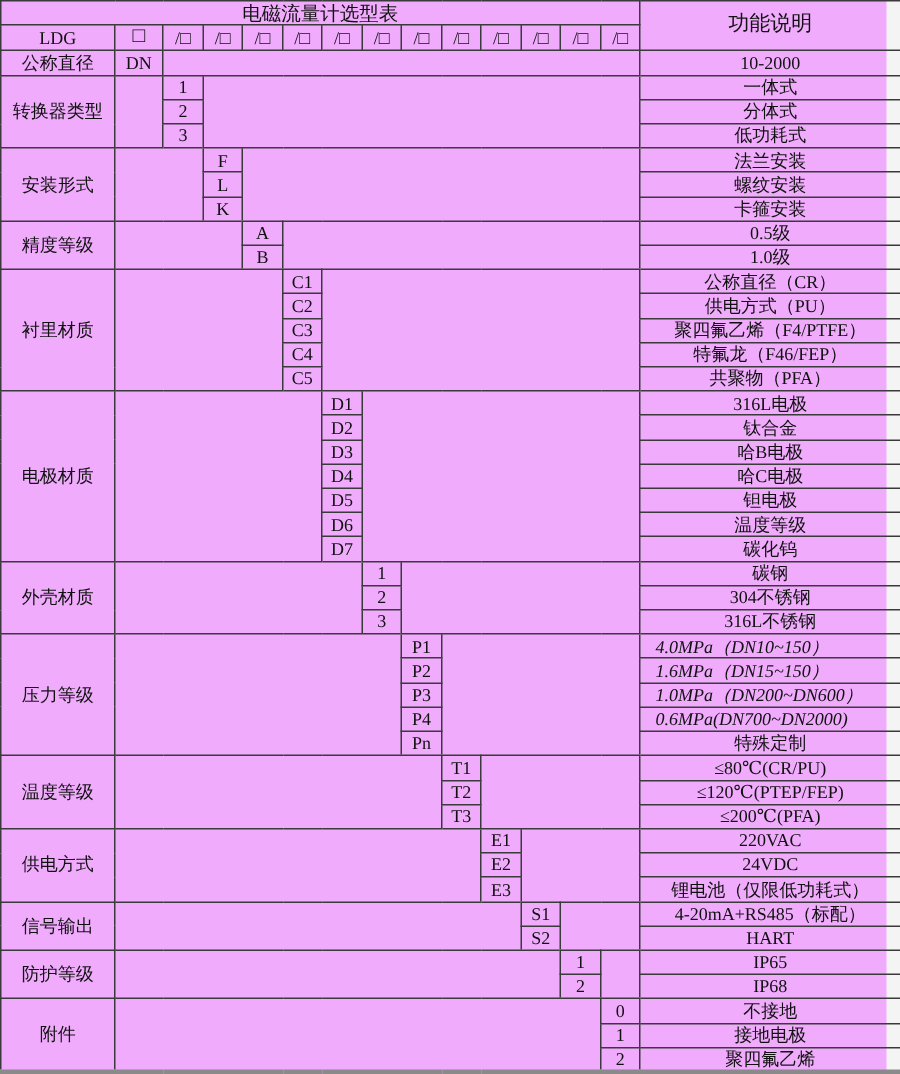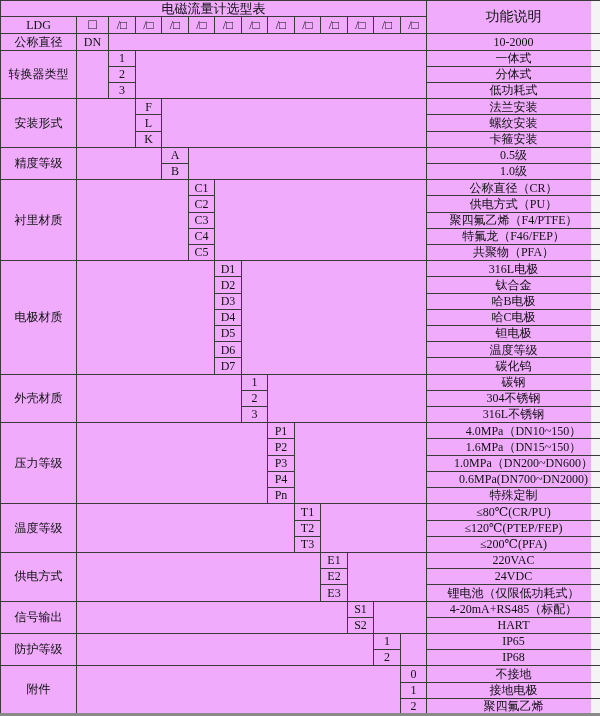--- a/index.html
+++ b/index.html
@@ -12,21 +12,21 @@
        overflow:hidden; white-space:nowrap; line-height:1.05; }
   tr { height:16px; }
   tr.hr1 { height:16px; }
   tr.hr2 { height:17px;margin-top:48px; }
   .tt { border:1px solid #3a3a3a; font-size:13px; }
   .dh { border:1px solid #3a3a3a; font-size:14px; }
   .c  { border:1px solid #3a3a3a; }
   .k  { border:1px solid #3a3a3a; }
   .d  { border:1px solid #3a3a3a; }
   .f  { border-top:1px solid #3a3a3a; border-bottom:1px solid #3a3a3a; }
-  .d.left { text-align:center; padding-left:20px; }
+  .d.left { text-align:left; padding-left:10px;font-style:italic; }
   .box1 { font-size:14px; }
 </style>
 </head>
 <body>
 
 <div class="sheet">
 <table>
 <colgroup>
   <col style="width:76px">
         <col style="width:32px">

